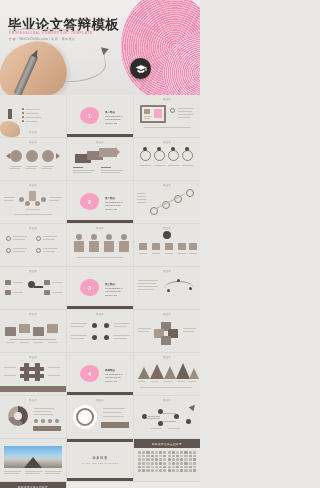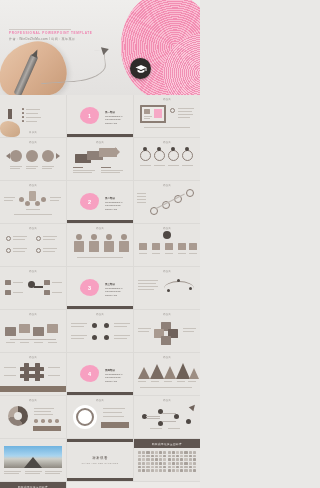--- a/index.html
+++ b/index.html
@@ -187,20 +187,21 @@
     <div class="hero-rings">
       <div class="ring-blob"></div>
       <div class="ring-blob2"></div>
     </div>
 
     <div class="hand"></div>
     <div class="stylus"></div>
     <div class="wire"></div>
     <div class="plane"></div>
 
+    <div class="hero-title">毕业论文答辩模板</div>
     <div class="hero-rule"></div>
     <div class="hero-sub1">PROFESSIONAL POWERPOINT TEMPLATE</div>
     <div class="hero-sub2">作者：WinDeZhiMu.com / 时间：某年某月</div>
 
     <div class="cap-badge">
       <svg viewBox="0 0 24 24" fill="#fff">
         <path d="M12 4 1 9l11 5 9-4.09V16h2V9L12 4zM5 13.2v3.2c0 1.6 3.1 3.1 7 3.1s7-1.5 7-3.1v-3.2l-7 3.2-7-3.2z"></path>
       </svg>
     </div>
   </div>

